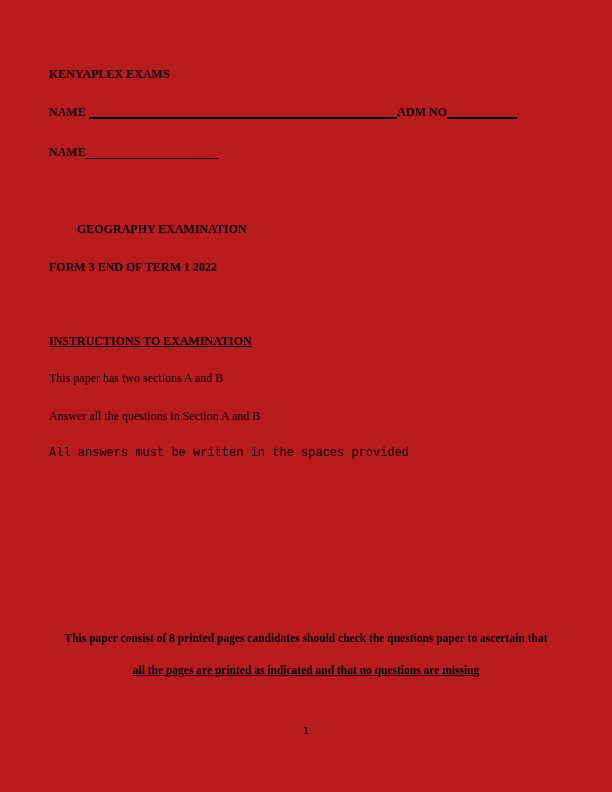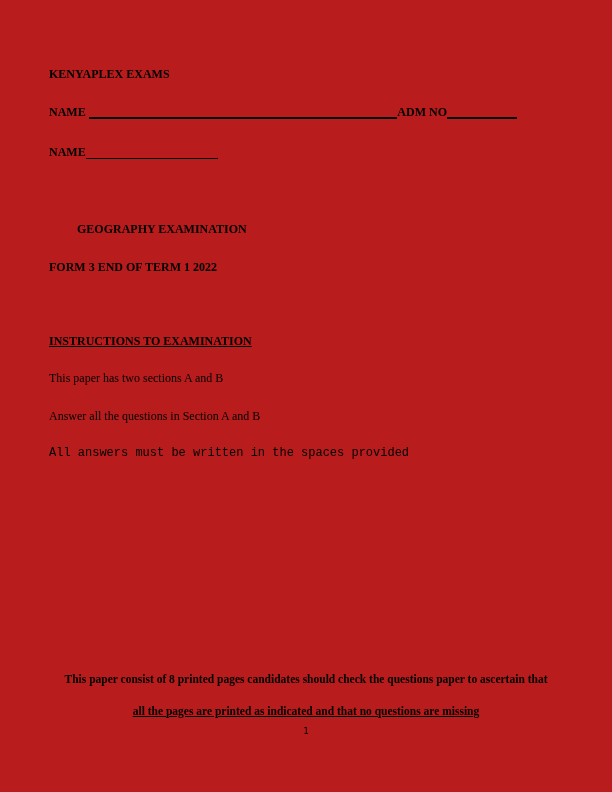--- a/index.html
+++ b/index.html
@@ -38,21 +38,20 @@
   .class-row { top: 145px; }
   .class-blank { width: 132px; }
   .centered {
     position: absolute;
     left: 40px;
     right: 40px;
     text-align: center;
     font-size: 11.5px;
     font-weight: bold;
     line-height: 14px;
-    margin-top: 41px;
   }
   .page-number {
     position: absolute;
     left: 0;
     right: 0;
     top: 726px;
     text-align: center;
     font-size: 9px;
     font-family: "DejaVu Sans Mono", monospace;
   }

